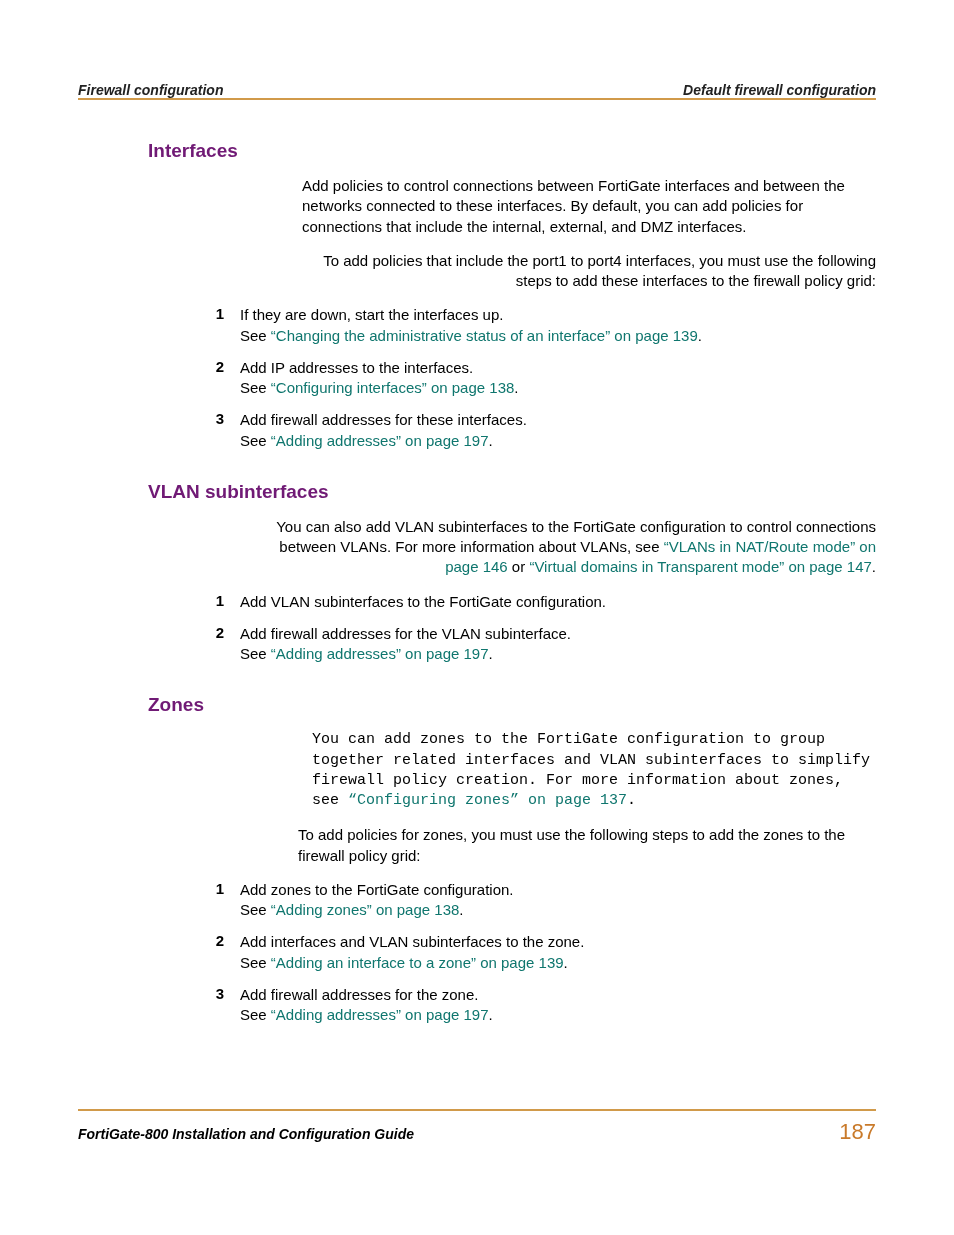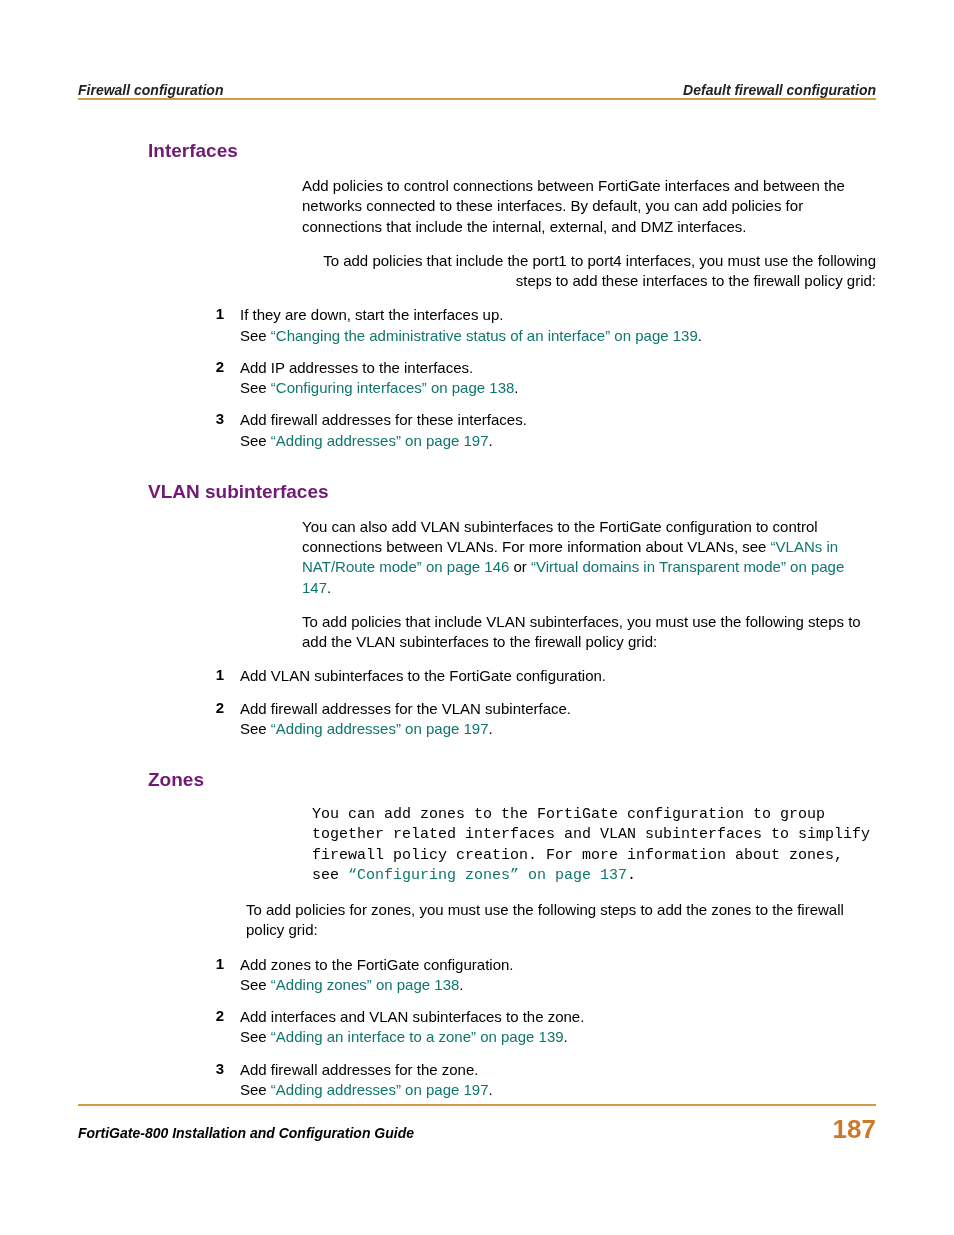--- a/index.html
+++ b/index.html
@@ -13,21 +13,21 @@
   .para { font-size: 15px; line-height: 1.35; margin-bottom: 14px; color: #000; }
   .list { margin-left: 96px; }
   .list-item { display: flex; margin-bottom: 12px; }
   .list-num { width: 34px; flex: 0 0 34px; font-weight: bold; font-size: 15px; text-align: right; padding-right: 16px; }
   .list-body { flex: 1; font-size: 15px; line-height: 1.35; }
   .link { color: #0f766e; cursor: pointer; }
   .footer { position: absolute; left: 78px; right: 78px; bottom: 90px; }
   .rule-footer { border: none; border-top: 2px solid #d19a4a; margin-bottom: 8px; }
   .footer-row { display: flex; justify-content: space-between; align-items: baseline; }
   .footer-left { font-style: italic; font-weight: bold; font-size: 14px; }
-  .footer-right { font-weight: bold; font-size: 26px; color: #c97a2a; }
+  .footer-right { font-weight: normal; font-size: 22px; color: #c97a2a; }
 </style>
 </head>
 <body>
 
 <div class="page">
 
   <div class="header-row">
     <span>Firewall configuration</span>
     <span>Default firewall configuration</span>
   </div>
@@ -57,24 +57,23 @@
       <div class="list-num">3</div>
       <div class="list-body">
         <span>Add firewall addresses for these interfaces.</span><br>
         <span>See </span><span class="link">“Adding addresses” on page 197</span><span>.</span>
       </div>
     </div>
   </div>
 
   <h2 class="section-heading" style="margin-left:70px;">VLAN subinterfaces</h2>
   <div class="body-block">
-    <p class="para" style="margin-left:96px;">
+    <p class="para" style="margin-left:47px;text-align:right;">
       <span>You can also add VLAN subinterfaces to the FortiGate configuration to control connections between VLANs. For more information about VLANs, see </span><span class="link">“VLANs in NAT/Route mode” on page 146</span><span> or </span><span class="link">“Virtual domains in Transparent mode” on page 147</span><span>.</span>
     </p>
-    <p class="para" style="margin-left:96px;">To add policies that include VLAN subinterfaces, you must use the following steps to add the VLAN subinterfaces to the firewall policy grid:</p>
   </div>
   <div class="list" style="margin-left:128px;">
     <div class="list-item">
       <div class="list-num">1</div>
       <div class="list-body">
         <span>Add VLAN subinterfaces to the FortiGate configuration.</span>
       </div>
     </div>
     <div class="list-item">
       <div class="list-num">2</div>
@@ -83,21 +82,21 @@
         <span>See </span><span class="link">“Adding addresses” on page 197</span><span>.</span>
       </div>
     </div>
   </div>
 
   <h2 class="section-heading" style="margin-left:70px;">Zones</h2>
   <div class="body-block">
     <p class="para" style="margin-left:106px;font-family:Liberation Mono, monospace;">
       <span>You can add zones to the FortiGate configuration to group together related interfaces and VLAN subinterfaces to simplify firewall policy creation. For more information about zones, see </span><span class="link">“Configuring zones” on page 137</span><span>.</span>
     </p>
-    <p class="para" style="margin-left:40px;">To add policies for zones, you must use the following steps to add the zones to the firewall policy grid:</p>
+    <p class="para" style="margin-left:92px;">To add policies for zones, you must use the following steps to add the zones to the firewall policy grid:</p>
   </div>
   <div class="list" style="margin-left:128px;">
     <div class="list-item">
       <div class="list-num">1</div>
       <div class="list-body">
         <span>Add zones to the FortiGate configuration.</span><br>
         <span>See </span><span class="link">“Adding zones” on page 138</span><span>.</span>
       </div>
     </div>
     <div class="list-item">

